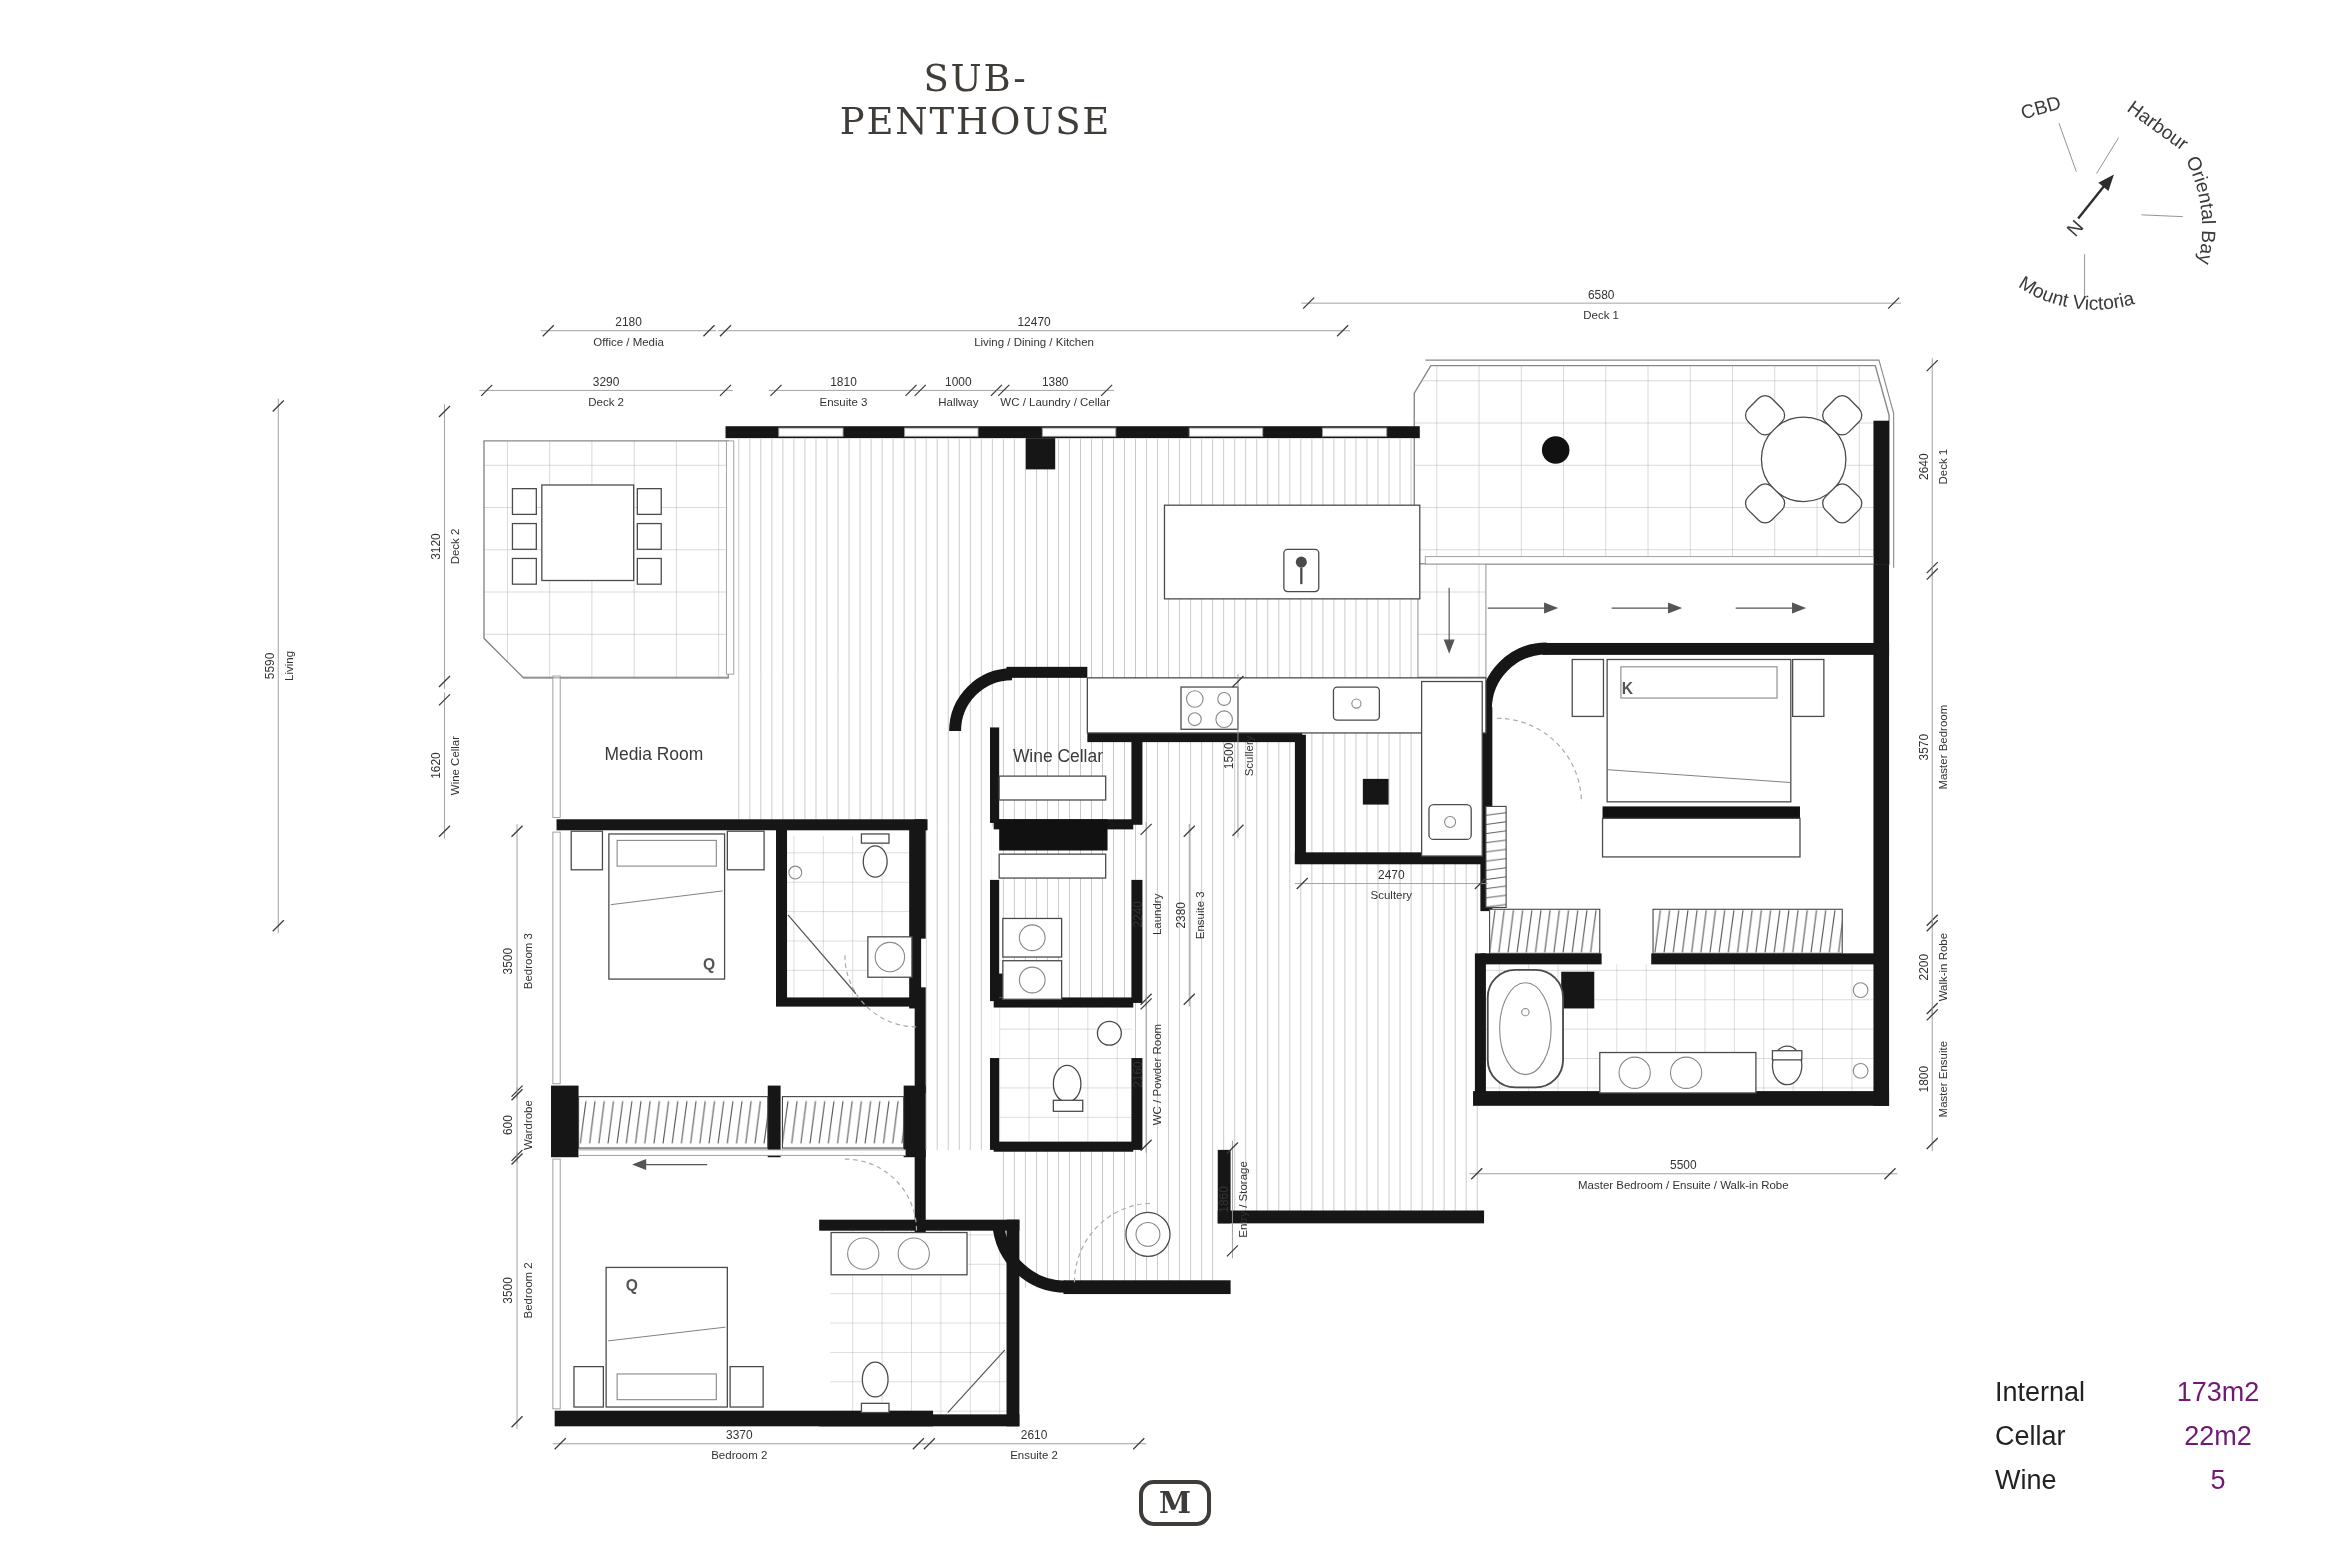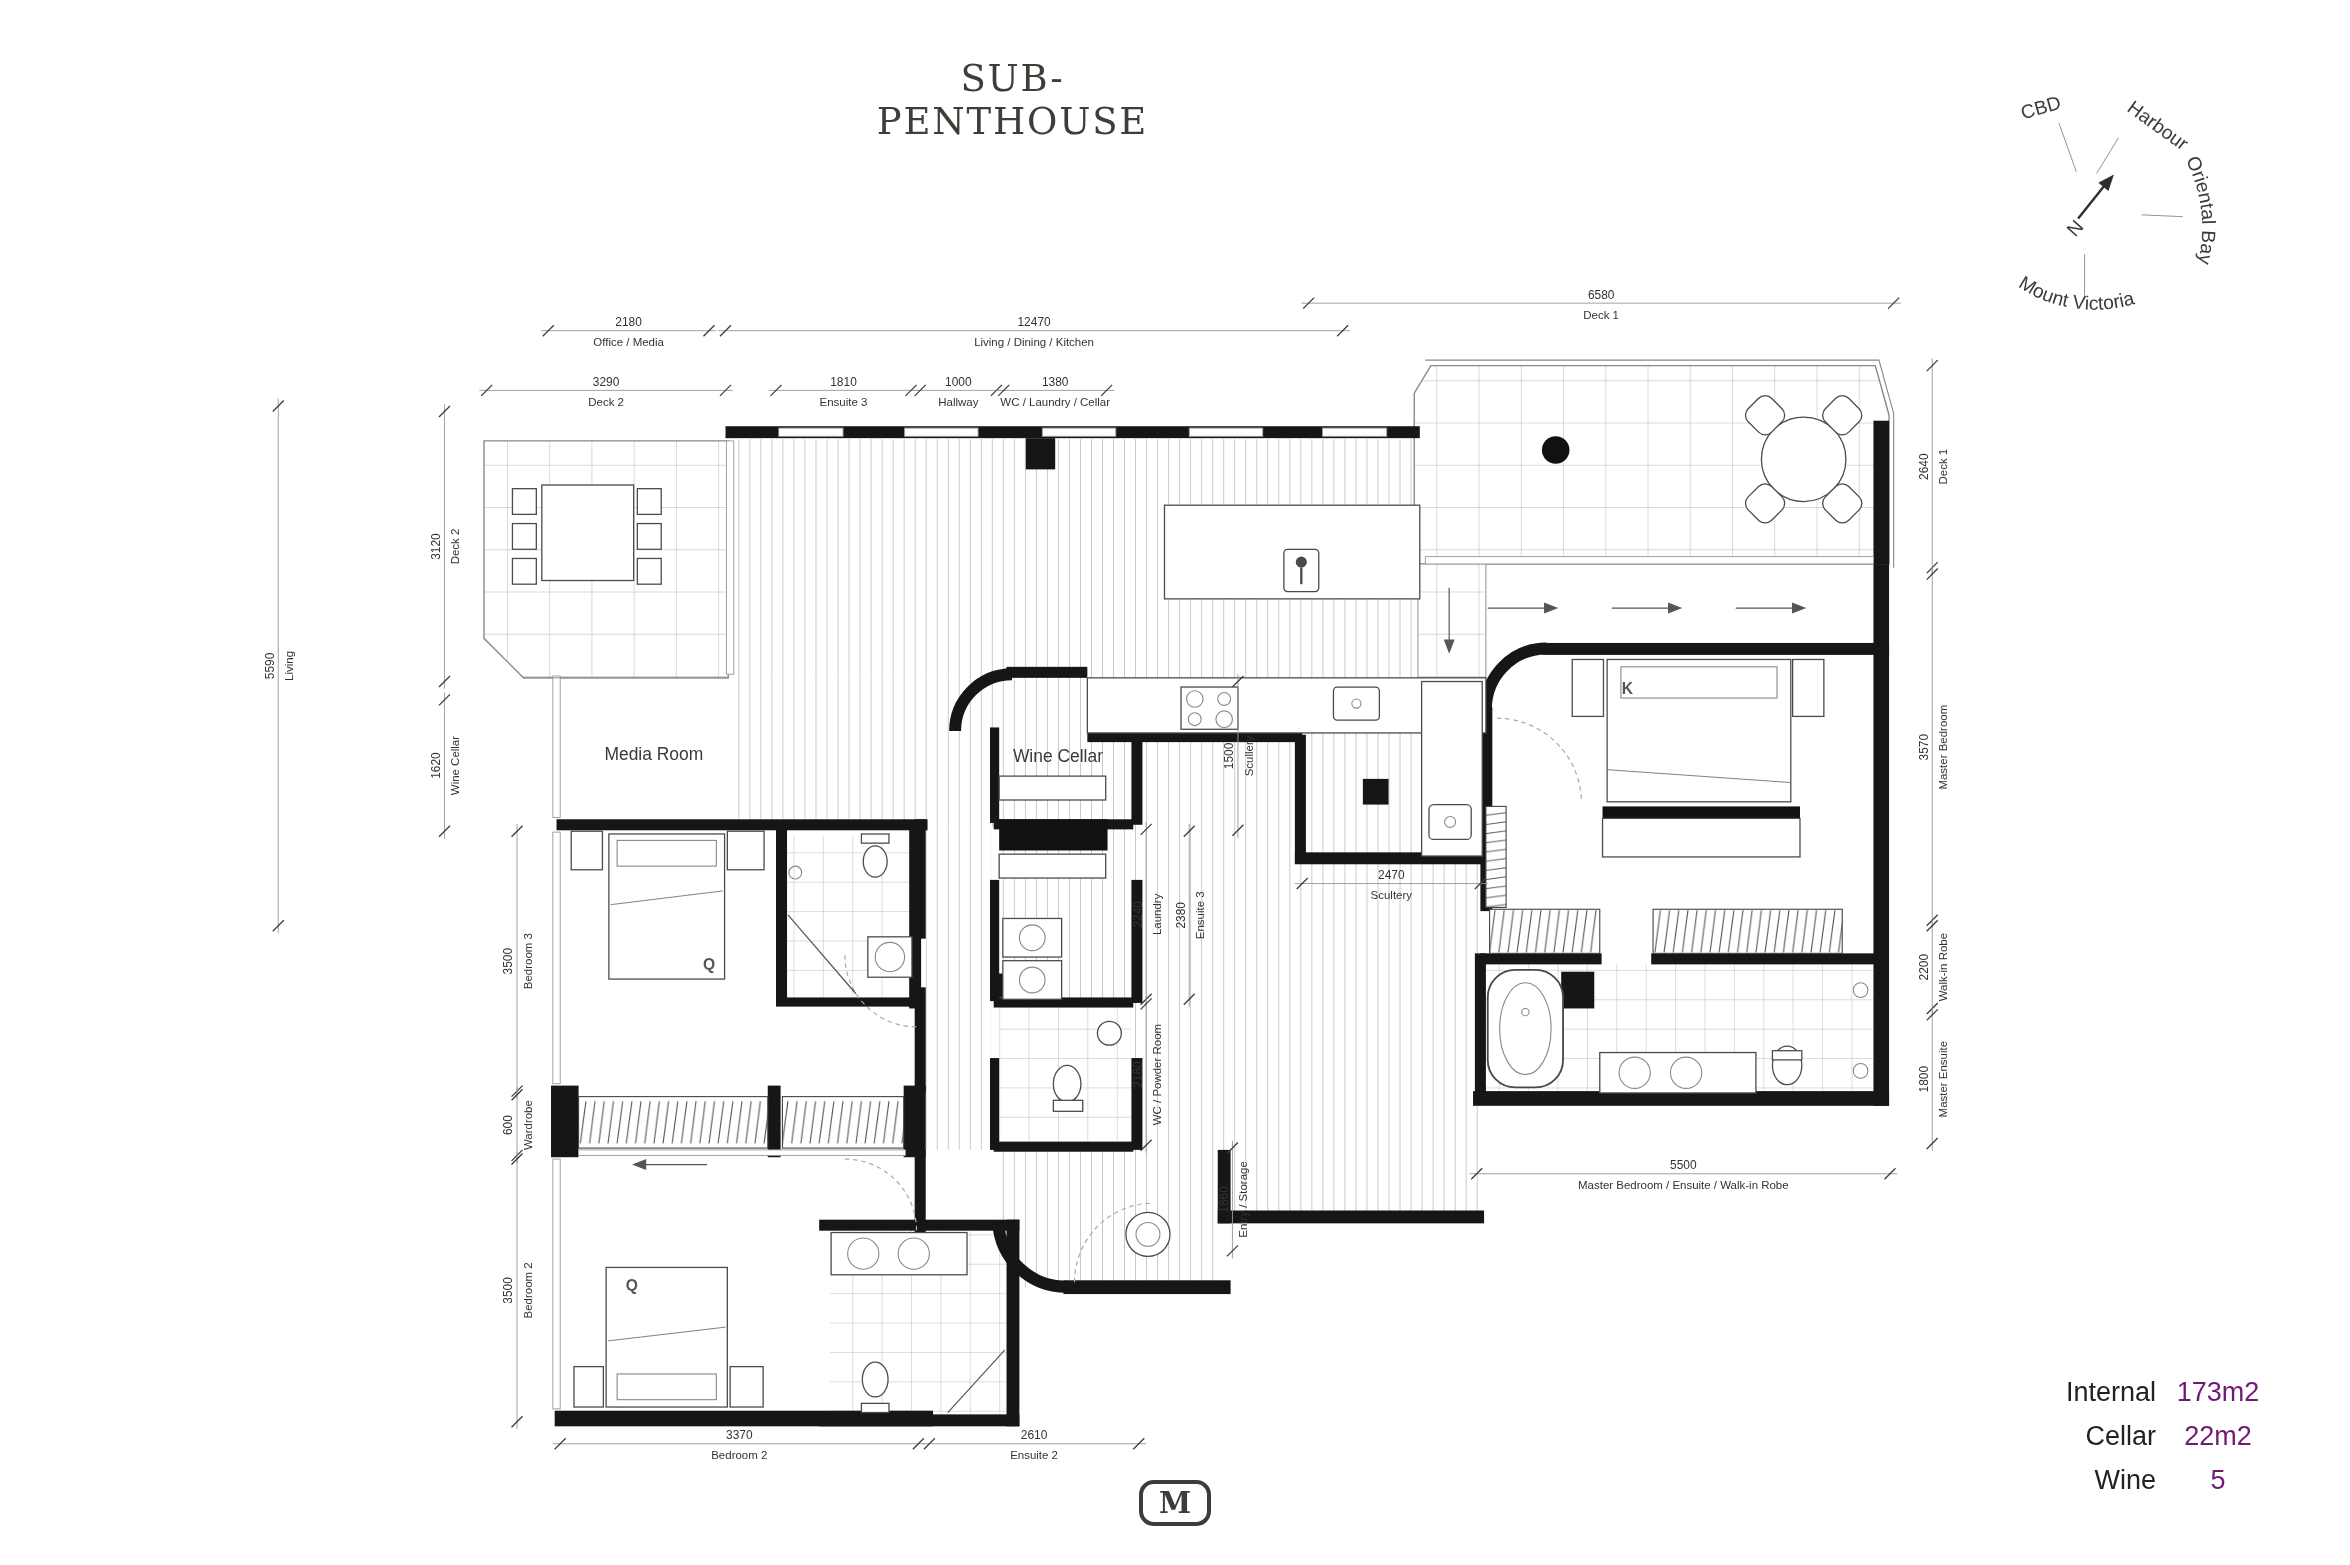--- a/index.html
+++ b/index.html
@@ -1,34 +1,34 @@
 <!DOCTYPE html>
 <html style="font-size:14.7px"><head>
 <meta charset="utf-8">
 <style>
   html,body{margin:0;padding:0;background:#fff;}
   body{width:2351px;height:1566px;position:relative;overflow:hidden;
        font-family:"Liberation Sans",sans-serif;color:#333;}
-  .page-title{position:absolute;left:829px;top:57px;width:367px;text-align:center;
+  .page-title{position:absolute;left:792px;top:57px;width:367px;text-align:center;
        font-family:"DejaVu Serif",serif;font-size:37px;font-weight:500;
        letter-spacing:1.8px;color:#403c38;}
   #plan-svg{position:absolute;left:0;top:0;}
   #compass-svg{position:absolute;left:1979px;top:57px;}
   .dline{stroke:#9a9a9a;stroke-width:1;}
   .dtick{stroke:#3c3c3c;stroke-width:1.4;}
   .dval,.dlab{font:13px "Liberation Sans",sans-serif;fill:#333;text-anchor:middle;}
   .dlab{font-size:12.5px;}
   .rmlabel{font:19px "Liberation Sans",sans-serif;fill:#3a3a3a;text-anchor:middle;}
   .bedlabel{font:bold 17px "Liberation Sans",sans-serif;fill:#555;text-anchor:middle;}
   .furn{fill:#fff;stroke:#4a4a4a;stroke-width:1.4;}
   .thin{fill:none;stroke:#888;stroke-width:1.2;}
   .ctext{font:21px "Liberation Sans",sans-serif;fill:#3a3a3a;}
   .cline{stroke:#8a8a8a;stroke-width:1;}
   .info-block{position:absolute;left:1995px;top:1370px;width:285px;}
-  .info-row{display:flex;justify-content:flex-end;height:44px;align-items:center;}
+  .info-row{display:flex;justify-content:space-between;height:44px;align-items:center;}
   .info-label{font-size:27px;color:#222;}
   .info-value{width:124px;text-align:center;font-size:27px;color:#701a75;}
   .logo-badge{position:absolute;left:1139px;top:1480px;width:72px;height:46px;
        border:4.6px solid #3f3b38;border-radius:14.7px;box-sizing:border-box;
        display:flex;align-items:center;justify-content:center;}
   .logo-m{font-family:"DejaVu Serif",serif;font-weight:bold;font-size:29px;color:#3f3b38;line-height:1;}
 </style>
 </head>
 <body>
 

